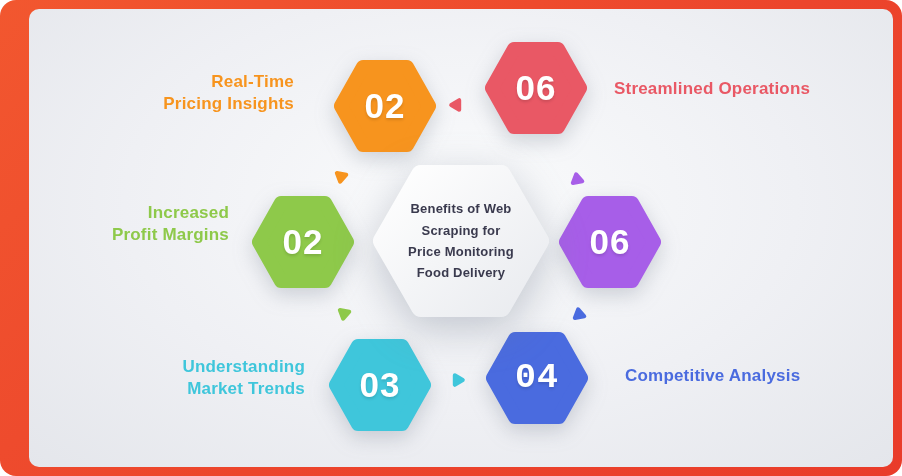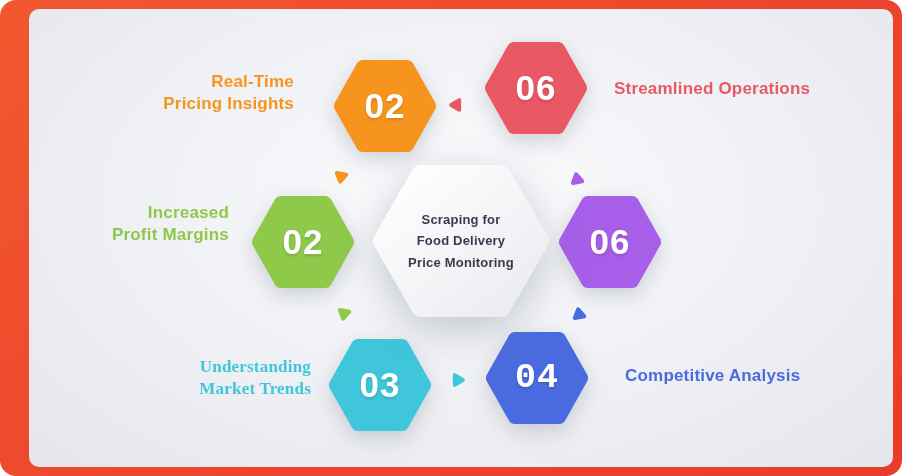--- a/index.html
+++ b/index.html
@@ -46,21 +46,21 @@
   
   .label {
     position: absolute;
     font-size: 17px; font-weight: 700; line-height: 1.3;
     white-space: pre-line; letter-spacing: .2px;
   }
   .label.right { text-align: right; }
   .label.left  { text-align: left; }
   #label-1 { left: 80px;  top: 62px;  width: 185px; }
   #label-2 { left: 40px;  top: 193px; width: 160px; }
-  #label-3 { left: 102px;  top: 347px; width: 180px; font-family: Liberation Serif, serif; }
+  #label-3 { left: 96px;  top: 347px; width: 180px; }
   #label-4 { left: 596px; top: 356px; width: 250px; }
   #label-5 { left: 657px; top: 189px; width: 220px; }
   #label-6 { left: 585px; top: 69px;  width: 260px; }
   
   .arrow { position: absolute; width: 16px; height: 16px; }
   .arrow svg { display: block; width: 100%; height: 100%; }
   .dir-left  { transform: rotate(180deg); }
   .dir-down  { transform: rotate(100deg); }
   .dir-up    { transform: rotate(-100deg); }
   .dir-right { transform: rotate(0deg); }
@@ -132,23 +132,24 @@
       <svg viewBox="0 0 176 152">
         <defs>
           <linearGradient id="cg" x1="0" y1="0" x2="1" y2="1">
             <stop offset="0" stop-color="#FFFFFF"></stop>
             <stop offset="1" stop-color="#E9EBEF"></stop>
           </linearGradient>
         </defs>
         <polygon points="48,10 128,10 166,76 128,142 48,142 10,76" fill="url(#cg)" stroke="url(#cg)" stroke-width="20" stroke-linejoin="round"></polygon>
       </svg>
       <div class="center-text">
+        <span>Benefits of Web</span>
         <span>Scraping for</span>
+        <span>Price Monitoring</span>
         <span>Food Delivery</span>
-        <span>Price Monitoring</span>
       </div>
     </div>
 
     <div class="arrow dir-down" id="arrow-1">
       <svg viewBox="0 0 20 20">
           <polygon points="6,4 16,10 6,16" stroke-width="5" stroke-linejoin="round" fill="#F7941E" stroke="#F7941E"></polygon>
         </svg>
     </div>
     <div class="arrow dir-down" id="arrow-2">
       <svg viewBox="0 0 20 20">

